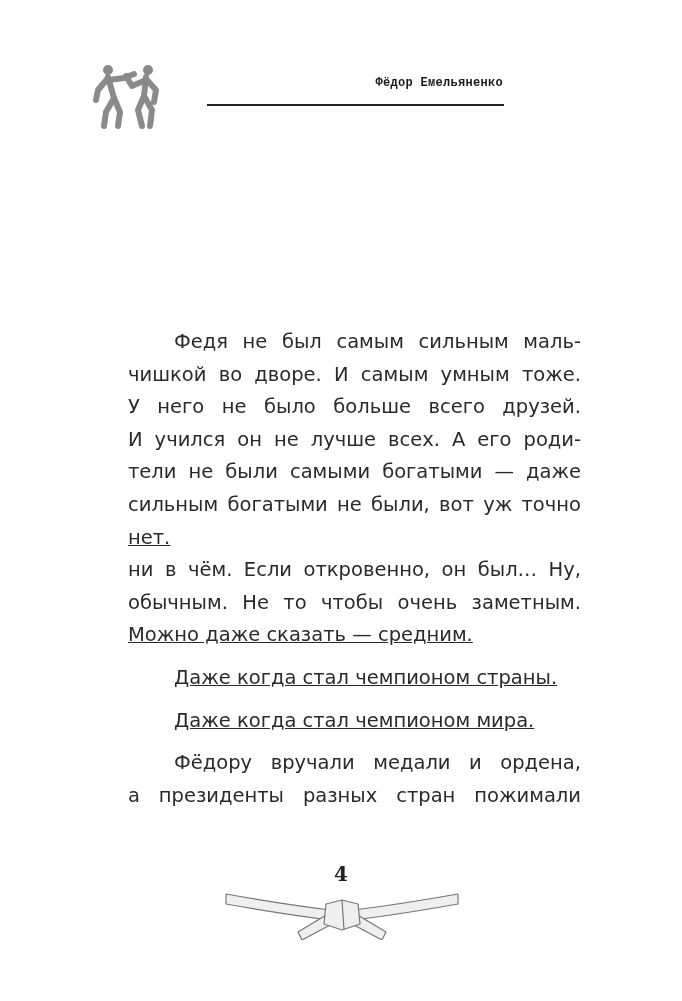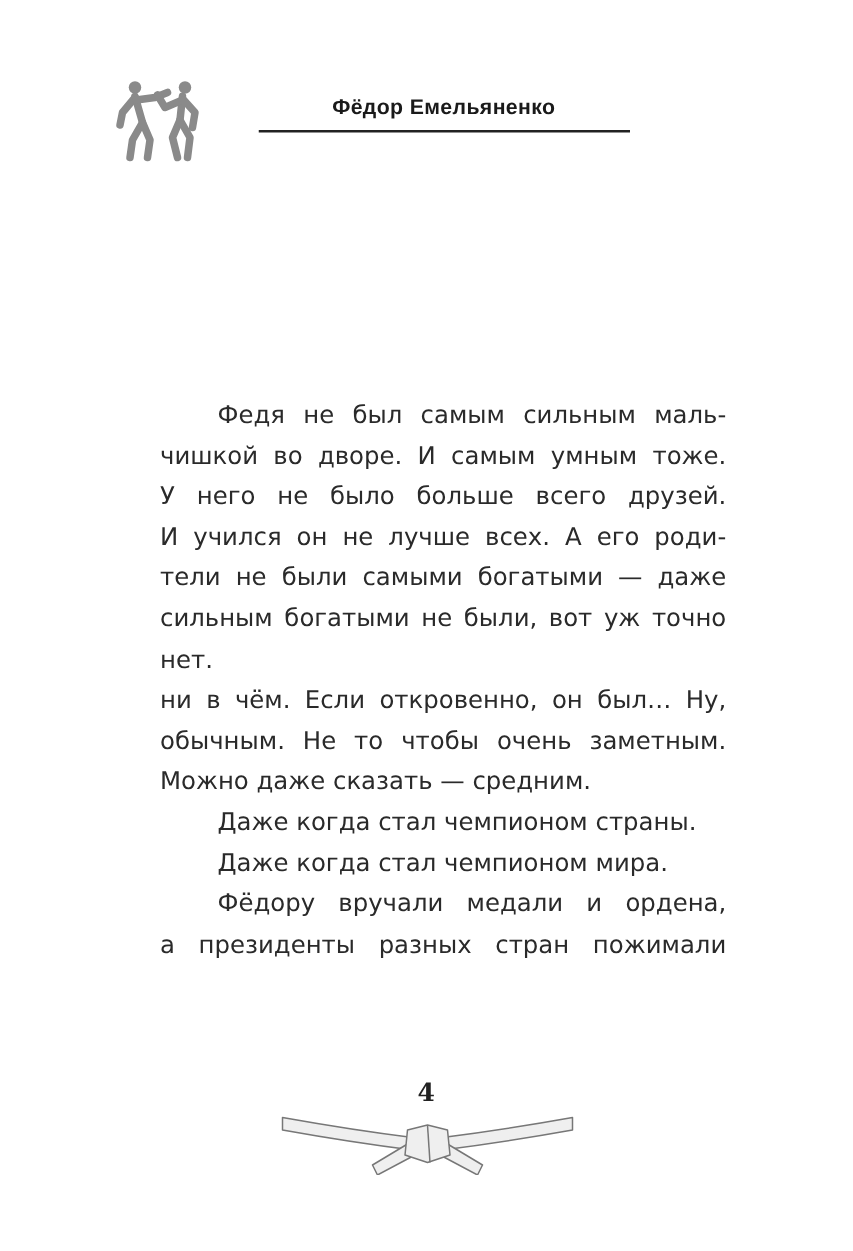--- a/index.html
+++ b/index.html
@@ -1,25 +1,25 @@
 <!DOCTYPE html>
 <html><head>
 <meta charset="utf-8">
 <style>
   html, body { margin:0; padding:0; }
   body { width:682px; height:1001px; background:#ffffff; position:relative; overflow:hidden; }
   .header-icon { position:absolute; left:88px; top:60px; width:80px; height:70px; }
-  .header-title { position:absolute; left:207px; top:76px; width:296px; text-align:center;
-    font-family:Liberation Sans, sans-serif; font-weight:bold; font-size:17px; color:#1a1a1a; letter-spacing:0.3px; }
+  .header-title { position:absolute; left:207px; top:76px; width:296px; text-align:right;
+    font-family:Liberation Mono, monospace; font-weight:bold; font-size:12px; color:#1a1a1a; letter-spacing:0.3px; }
   .header-rule { position:absolute; left:207px; top:104px; width:297px; height:2px; background:#222; }
   .body-text { position:absolute; left:128px; top:316px; width:453px;
     font-family:"DejaVu Sans", sans-serif; font-size:19.5px; line-height:32.6px; color:#2a2a2a; }
   .line { display:block; text-align:justify; text-align-last:justify; }
-  .line.indent { padding-left:46px; }
-  .line.left { text-align-last:left; }
+  .line.indent { padding-left:46px;margin-top:10px; }
+  .line.left { text-align-last:left;text-decoration:underline; }
   .page-number { position:absolute; left:0; width:682px; top:862px; text-align:center;
     font-family:"DejaVu Serif", serif; font-weight:bold; font-size:20px; color:#222; }
   .belt { position:absolute; left:222px; top:890px; width:240px; height:50px; }
 </style>
 </head>
 <body>
 
 <svg class="header-icon" viewBox="0 0 80 70">
   <g fill="none" stroke="#8a8a8a" stroke-width="6" stroke-linecap="round" stroke-linejoin="round">
     <circle cx="20" cy="10" r="5" fill="#8a8a8a" stroke="none"></circle>

